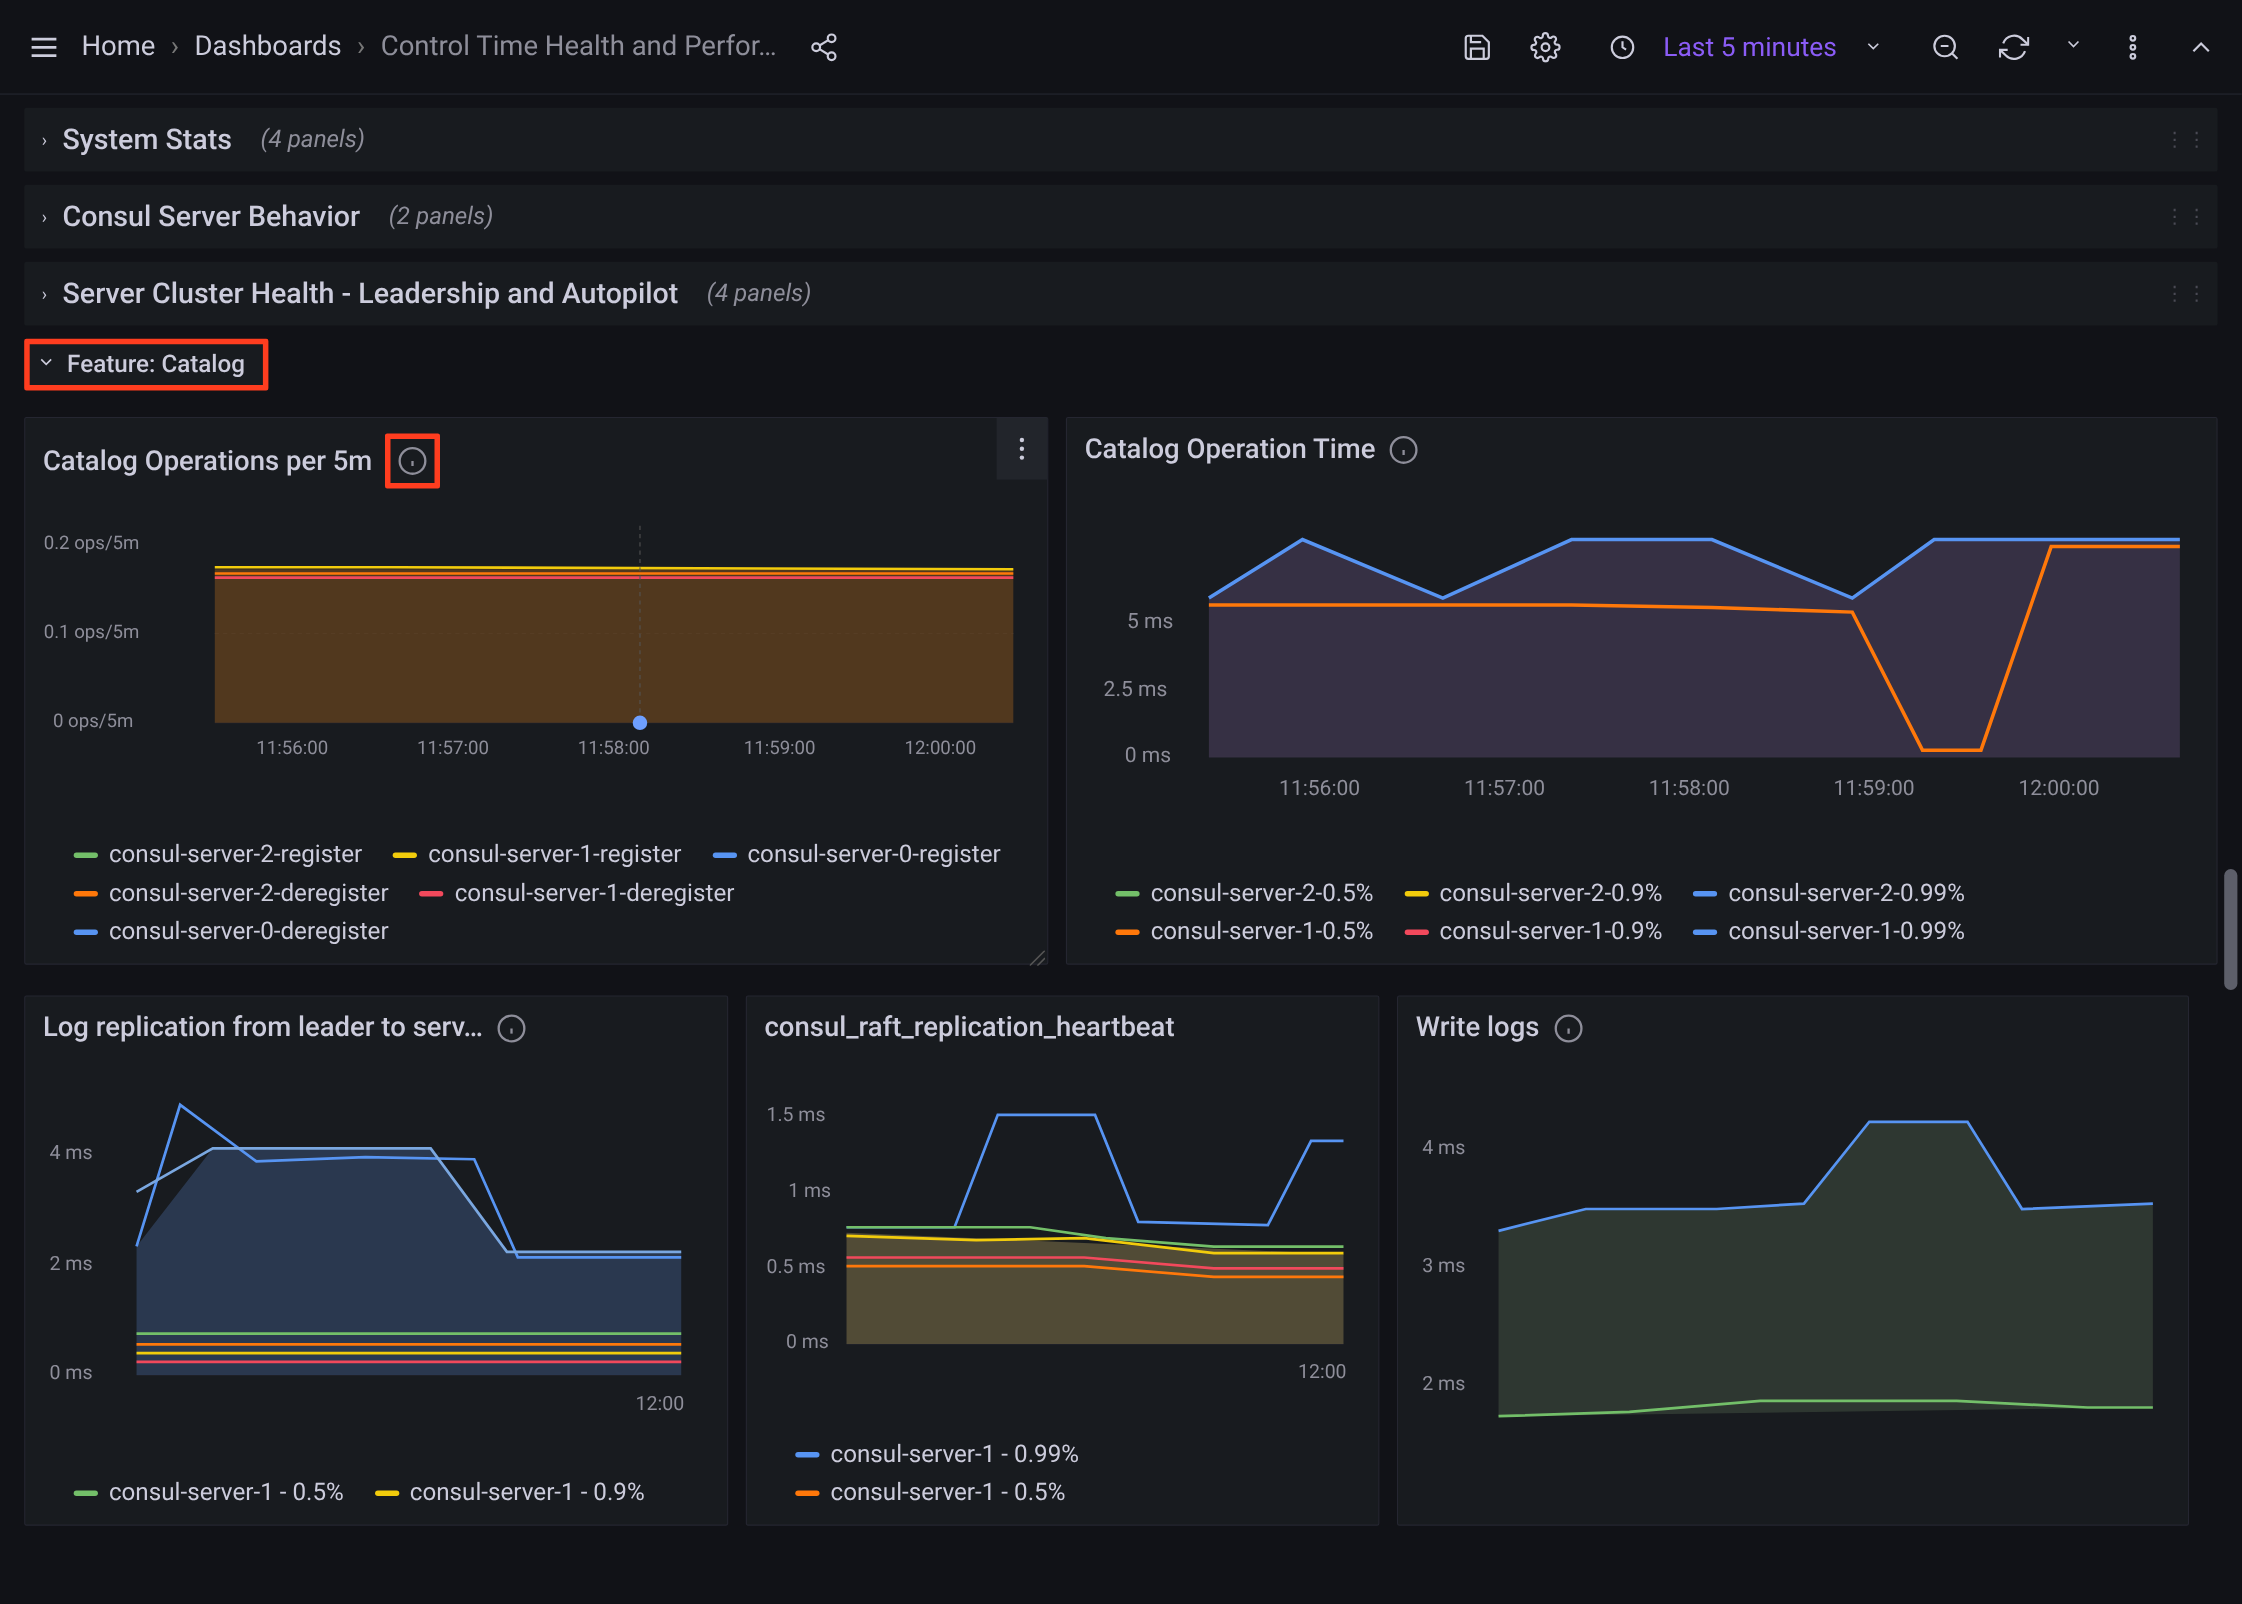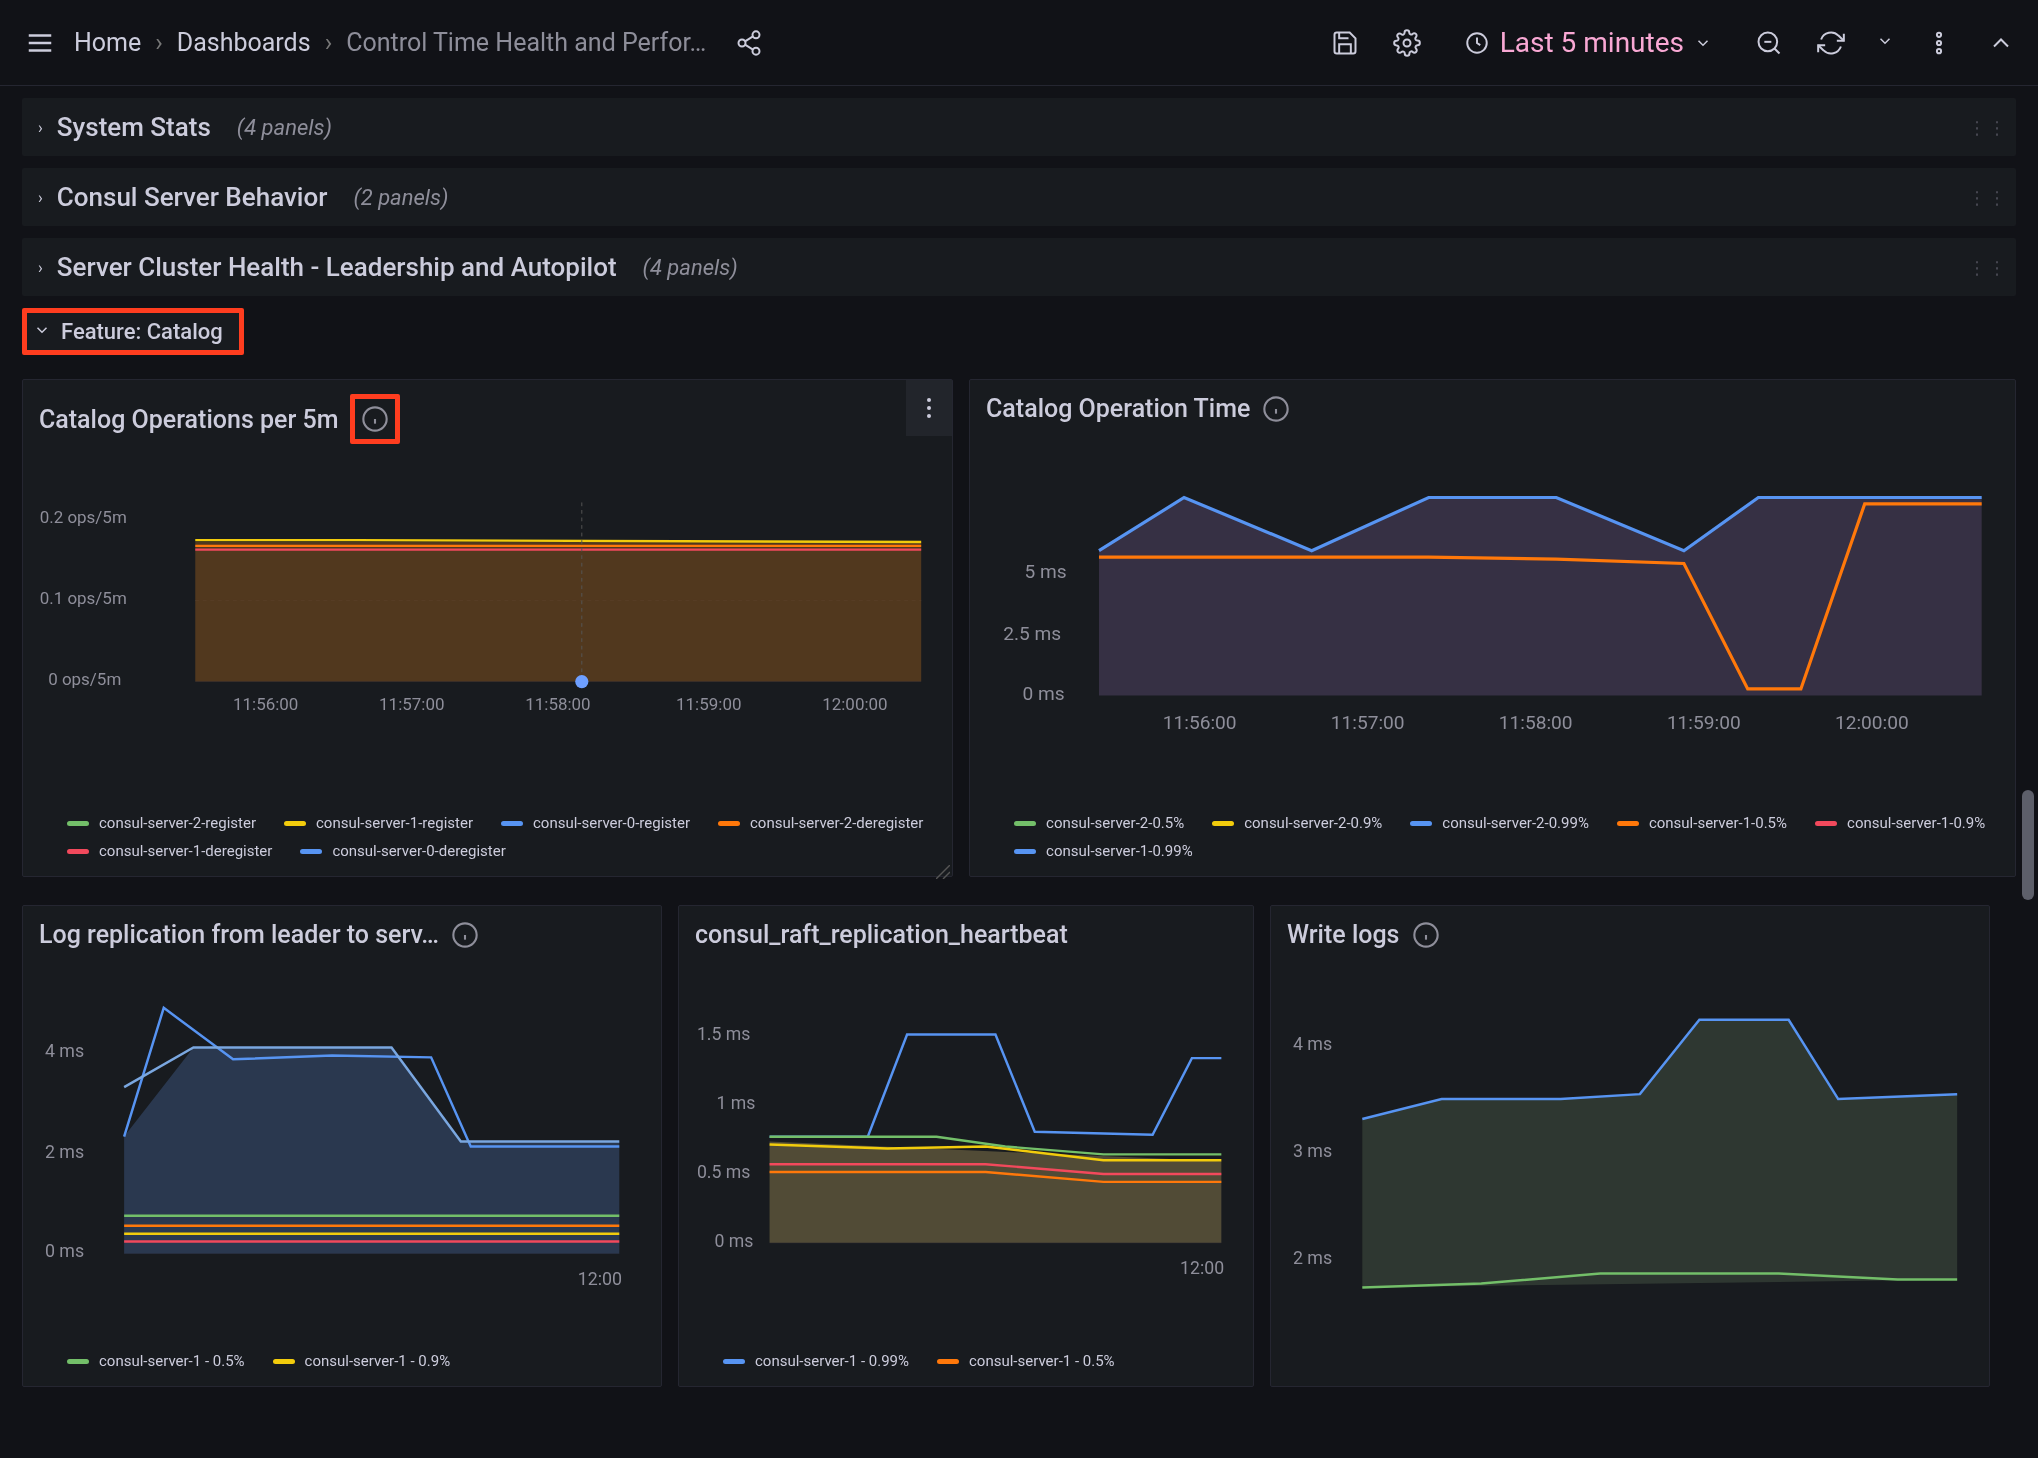--- a/index.html
+++ b/index.html
@@ -24,21 +24,21 @@
 }
 .hamburger { width: 40px; height: 40px; display: flex; align-items: center; justify-content: center; cursor: pointer;}
 .hamburger svg { width: 30px; height: 30px; stroke: #ccccdc; }
 .breadcrumb { display: flex; align-items: center; gap: 14px; font-size: 25px; }
 .breadcrumb a { color: #ccccdc; text-decoration: none; text-align: center; }
 .breadcrumb .sep { color: #777; }
 .breadcrumb .current { color: #8e8e9a; }
 .header-icons { margin-left: auto; display: flex; align-items: center; gap: 28px; }
 .icon-btn { width: 34px; height: 34px; display:flex; align-items:center; justify-content:center; cursor:pointer; }
 .icon-btn svg { width: 28px; height: 28px; stroke: #ccccdc; fill:none; stroke-width:1.7; }
-.timerange { display:flex; align-items:center; gap:10px; font-size:28px; color:#f9a8d4; padding:6px 12px; border-radius:4px; cursor:pointer;}
+.timerange { display:flex; align-items:center; gap:24px; font-size:24px; color:#8b5cf6; padding:6px 12px; border-radius:4px; cursor:pointer;}
 .share-icon { margin-left: 12px; }
 
 
 .rows { padding: 12px 22px; display:flex; flex-direction:column; gap: 12px; }
 .row-hdr {
   background: #181b1f;
   border-radius: 2px;
   padding: 14px 16px;
   display:flex;
   align-items:center;
@@ -118,21 +118,21 @@
 .axis-label { font-size:18px; fill:#8e8e9a; }
 .grid-line { stroke:#252631; stroke-width:1;}
 .grid-dash { stroke:#3a3d47; stroke-dasharray:4 4; stroke-width:1;}
 
 
 .legend {
   display:flex;
   flex-wrap:wrap;
   gap: 10px 28px;
   padding: 10px 20px 16px 44px;
-  font-size:15px;
+  font-size:22px;
 }
 .legend-item { display:flex; align-items:center; gap:10px; white-space:nowrap;}
 .legend-swatch { width:22px; height:5px; border-radius:3px;}
 
 .resize-handle { position:absolute; right:2px; bottom:2px; width:14px; height:14px;}
 .resize-handle svg { width:14px; height:14px; stroke:#555;}
 
 .dashed-crosshair { stroke:#555; stroke-dasharray:4 4; stroke-width:1;}
 .marker-dot { fill:#6e9fff; }
 

